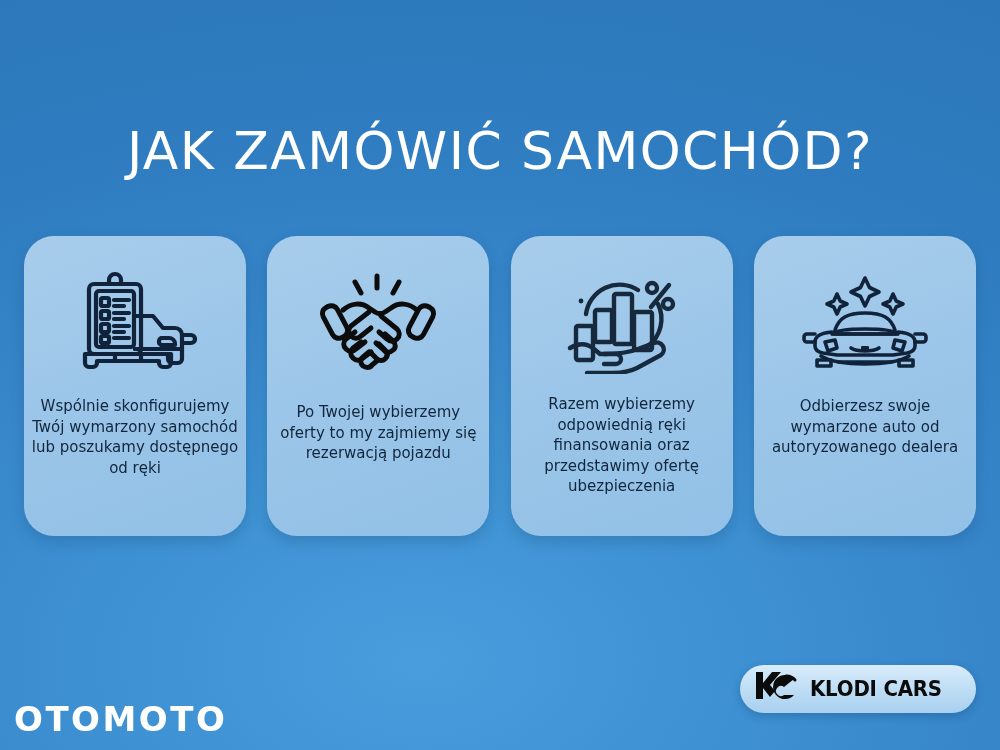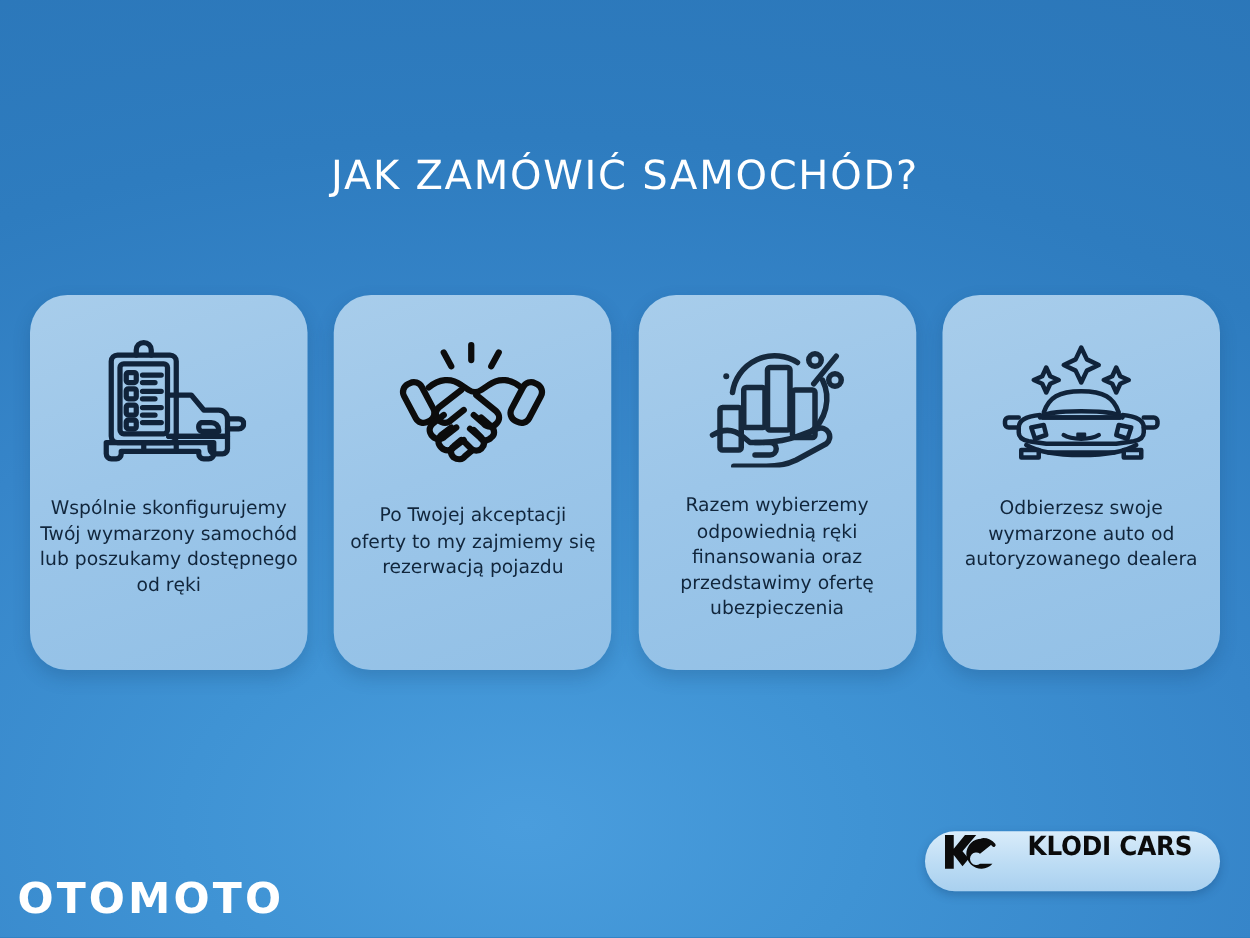--- a/index.html
+++ b/index.html
@@ -27,21 +27,21 @@
   }
 
   
   .title {
     position: absolute;
     top: 123px;
     left: 0;
     width: 1000px;
     text-align: center;
     color: #ffffff;
-    font-size: 32px;
+    font-size: 52px;
     letter-spacing: 1.4px;
     font-weight: 400;
     line-height: 1.1;
     white-space: nowrap;
   }
 
   
   .cards {
     position: absolute;
     top: 236px;
@@ -107,23 +107,23 @@
   .klodi-badge {
     position: absolute;
     right: 24px;
     bottom: 37px;
     width: 236px;
     height: 48px;
     border-radius: 24px;
     background: linear-gradient(180deg, #d9ecfa 0%, #bcdcf4 55%, #a9d0ef 100%);
     box-shadow: 0 3px 8px rgba(16, 52, 92, 0.28);
     display: flex;
-    align-items: flex-start;
+    align-items: center;
     padding-left: 14px;
-    gap: 24px;
+    gap: 12px;
   }
 
   .klodi-mark { flex: 0 0 auto; }
 
   .klodi-word {
     color: #0b0b0b;
     font-size: 21px;
     font-weight: 700;
     letter-spacing: -0.2px;
     font-family: "DejaVu Sans", "Liberation Sans", sans-serif;
@@ -186,21 +186,21 @@
           <path d="M50 42 l-18 14 c-3 3 -3 7 0 10 3 3 7 3 10 0 l10 -8"></path>
           <path d="M62 46 l16 13 c3 3 3 7 0 10 -3 3 -7 3 -10 0 l-8 -7"></path>
 
           <path d="M36 62 l-9 7 c-3 3 -3 7 0 10 3 3 7 3 10 0 l9 -7"></path>
           <path d="M42 72 l-8 6 c-3 3 -3 7 0 10 3 3 7 3 10 0 l8 -6"></path>
           <path d="M50 82 l-6 5 c-3 2 -3 6 0 9 3 2 7 2 9 -1 l6 -5"></path>
           <path d="M66 64 l8 7 c3 3 3 7 0 9 -3 3 -7 3 -9 0 l-8 -7"></path>
           <path d="M60 74 l6 6 c3 3 3 6 0 9 -2 2 -6 2 -8 0 l-6 -6"></path>
         </svg>
       </div>
-      <div class="card-text">Po Twojej akceptacji oferty to my zajmiemy się rezerwacją pojazdu</div>
+      <div class="card-text">Po Twojej wybierzemy oferty to my zajmiemy się rezerwacją pojazdu</div>
     </div>
 
     <div class="card c3">
       <div class="icon-wrap">
         <svg width="120" height="104" viewBox="0 0 120 104" fill="none" stroke="#16293d" stroke-width="4.4" stroke-linecap="round" stroke-linejoin="round">
 
           <path d="M24 44 a34 34 0 0 1 52 -24"></path>
           <path d="M96 34 a34 34 0 0 1 -10 42"></path>
           <circle cx="19" cy="31" r="2.4" fill="#16293d" stroke="none"></circle>
 

